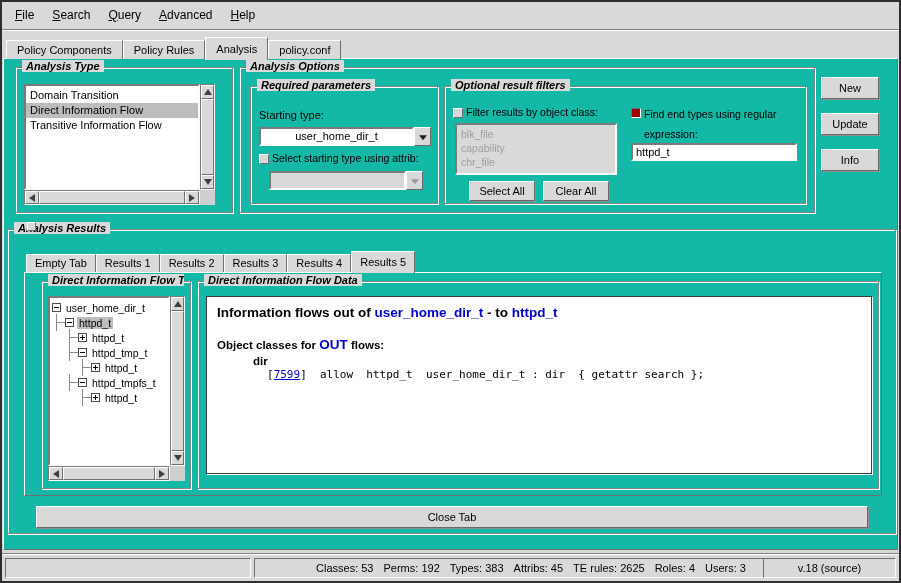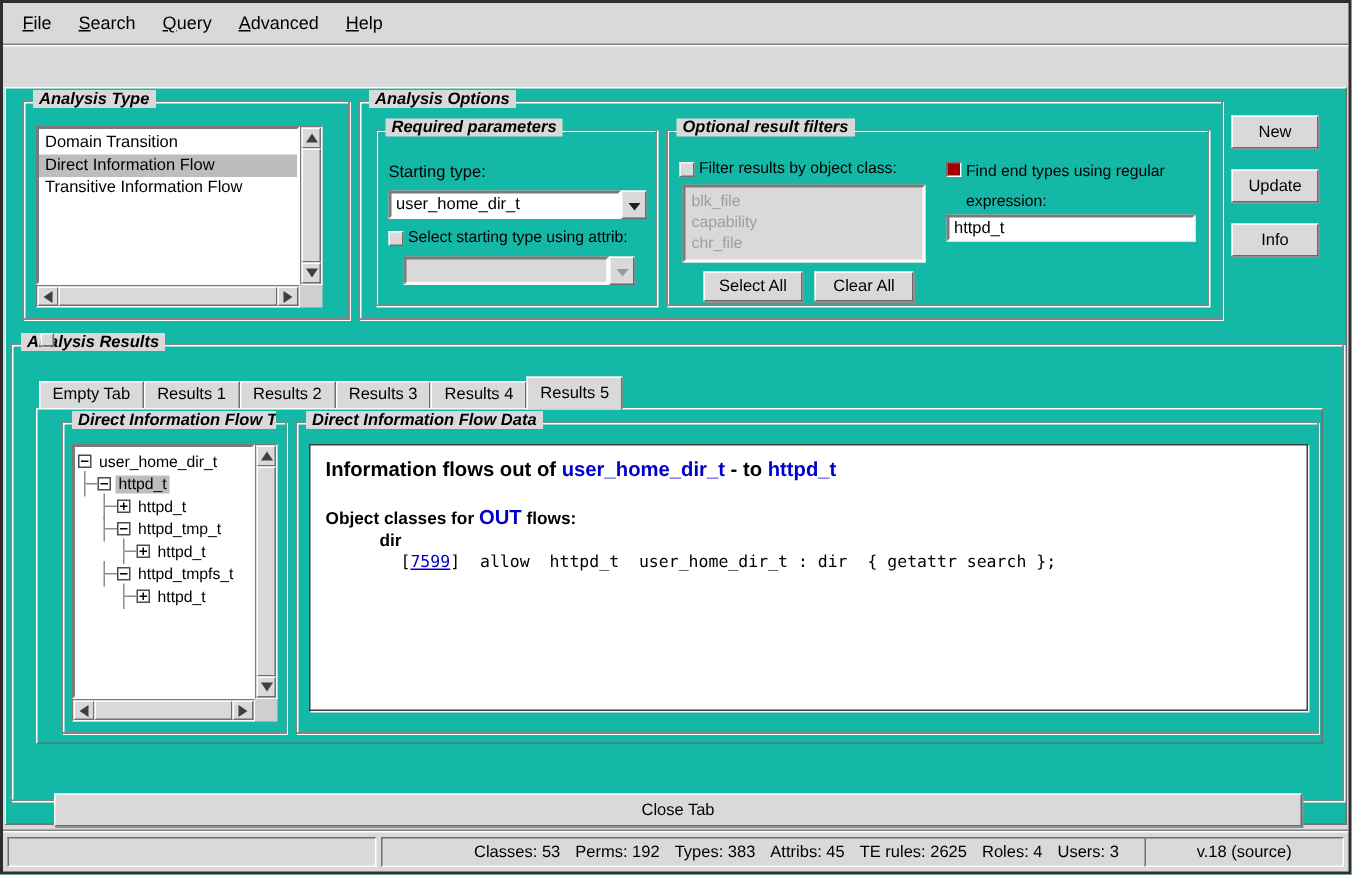--- a/index.html
+++ b/index.html
@@ -58,21 +58,21 @@
   .label.small { font-size:10.5px; }
   .entry { position:absolute; background:#fff; border:2px solid; border-color:#7a7a7a #fcfcfc #fcfcfc #7a7a7a; font-size:11px; padding:0 3px; font-family:inherit; outline:none; }
 
   .at-group { left:11px; top:8px; width:218px; height:146px; }
   .at-list { left:8px; top:16px; width:176px; height:106px; padding-top:2px; }
   .at-vs { left:184px; top:16px; height:106px; }
   .at-hs { left:8px; top:122px; width:176px; }
   .at-corner { left:184px; top:122px; }
 
   .ao-group { left:235px; top:8px; width:576px; height:146px;text-decoration:underline; }
-  .req-group { left:10px; top:18px; width:188px; height:118px; }
+  .req-group { left:10px; top:18px; width:188px; height:118px;text-align:center; }
   .start-label { left:8px; top:22px; }
   .start-combo { left:8px; top:40px; width:172px; height:19px; }
   .attrib-cb { left:8px; top:67px; }
   .attrib-label { left:21px; top:65px; }
   .attrib-combo { left:18px; top:84px; width:154px; height:19px; }
 
   .opt-group { left:204px; top:18px; width:362px; height:118px; }
   .oc-cb { left:8px; top:21px; }
   .oc-label { left:21px; top:19px; }
   .oc-list { left:10px; top:36px; width:162px; height:52px; padding-top:2px; }
@@ -116,21 +116,21 @@
   .data-group { left:172px; top:8px; width:682px; height:208px; }
   .textarea { position:absolute; left:8px; top:14px; width:666px; height:178px; background:#fff; border:1px solid #3f3f3f; box-shadow:1px 1px 0 #ffffff; padding:8px 10px; overflow:hidden; }
   .flow-heading { font-size:13.5px; font-weight:bold; white-space:pre; }
   .type-blue { color:#0000cd; }
   .oc-line { margin-top:17px; font-size:11.5px; font-weight:bold; white-space:pre; }
   .flow-out { color:#0000cd; font-size:13.5px; }
   .class-name { margin-left:36px; margin-top:3px; font-size:11.5px; font-weight:bold; }
   .rule-line { margin-left:50px; margin-top:1px; font-family:"DejaVu Sans Mono",monospace; font-size:11px; white-space:pre; }
   .rule-link { color:#0000cd; text-decoration:underline; cursor:pointer; }
 
-  .close-tab { left:28px; top:276px; width:832px; height:22px;margin-top:23px; }
+  .close-tab { left:28px; top:276px; width:832px; height:22px; }
 
   .bottom-sep { position:absolute; left:0; right:0; top:551px; height:2px; border-top:1px solid #808080; border-bottom:1px solid #ffffff; }
   .statusbox { position:absolute; top:556px; height:20px; background:#d9d9d9; border:1px solid; border-color:#6f6f6f #ffffff #ffffff #6f6f6f; display:flex; align-items:center; justify-content:center; font-size:11px; }
   .status-left { left:3px; width:246px; }
   .status-stats { left:252px; width:554px; gap:10px; }
   .status-version { left:761px; width:133px; }
 </style>
 </head>
 <body>
 
@@ -138,20 +138,26 @@
 
   <div class="menubar">
       <span class="menu-item"><span class="accel">F</span><span>ile</span></span>
       <span class="menu-item"><span class="accel">S</span><span>earch</span></span>
       <span class="menu-item"><span class="accel">Q</span><span>uery</span></span>
       <span class="menu-item"><span class="accel">A</span><span>dvanced</span></span>
       <span class="menu-item"><span class="accel">H</span><span>elp</span></span>
     </div>
   <div class="menu-sep"></div>
 
+  <div class="main-tabbar">
+      <div class="tab">Policy Components</div>
+      <div class="tab">Policy Rules</div>
+      <div class="tab active">Analysis</div>
+      <div class="tab">policy.conf</div>
+    </div>
 
   <div class="main-panel">
 
     <div class="group at-group">
       <span class="group-title">Analysis Type</span>
       <div class="sunken-white at-list">
           <div class="list-item">Domain Transition</div>
           <div class="list-item selected">Direct Information Flow</div>
           <div class="list-item">Transitive Information Flow</div>
         </div>

